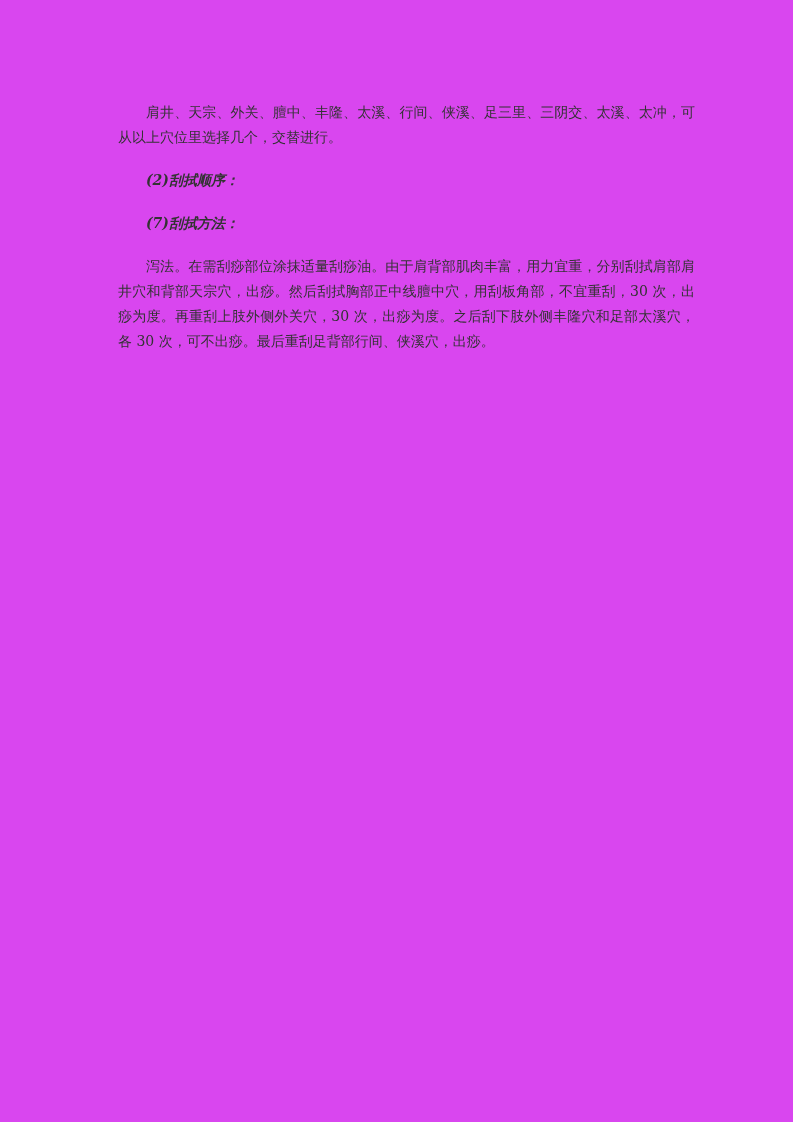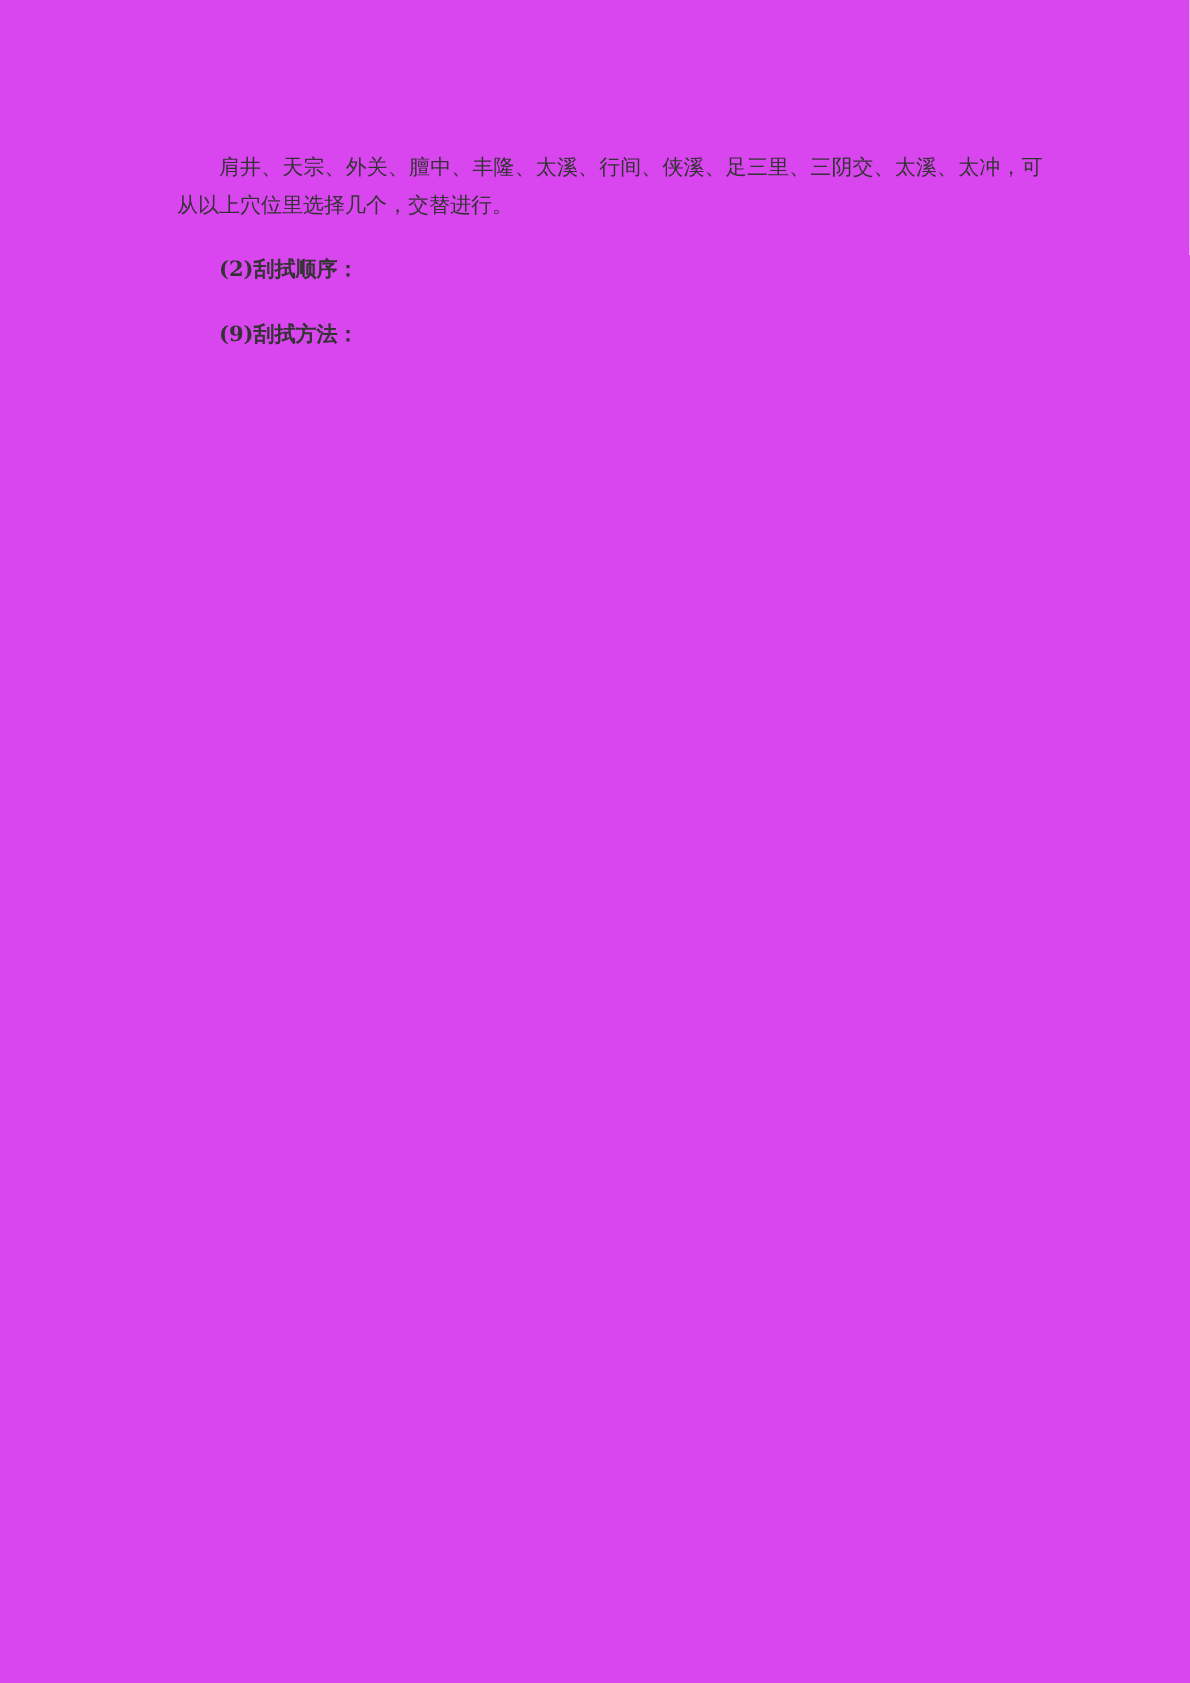--- a/index.html
+++ b/index.html
@@ -30,28 +30,30 @@
     margin: 0 0 18px 0;
     text-indent: 2em;
   }
   .heading {
     margin: 0 0 18px 0;
     text-indent: 2em;
     font-size: 14px;
     font-weight: bold;
     color: #333333;
     text-align: left;
+    font-style: italic;
   }
 </style>
 </head>
 <body>
 
 <div class="page">
   <div class="content">
     <p class="para">肩井、天宗、外关、膻中、丰隆、太溪、行间、侠溪、足三里、三阴交、太溪、太冲，可从以上穴位里选择几个，交替进行。</p>
 
     <p class="heading">(2)刮拭顺序：</p>
 
 
-    <p class="heading">(9)刮拭方法：</p>
+    <p class="heading">(7)刮拭方法：</p>
 
+    <p class="para">泻法。在需刮痧部位涂抹适量刮痧油。由于肩背部肌肉丰富，用力宜重，分别刮拭肩部肩井穴和背部天宗穴，出痧。然后刮拭胸部正中线膻中穴，用刮板角部，不宜重刮，30 次，出痧为度。再重刮上肢外侧外关穴，30 次，出痧为度。之后刮下肢外侧丰隆穴和足部太溪穴，各 30 次，可不出痧。最后重刮足背部行间、侠溪穴，出痧。</p>
   </div>
 </div>
 
 </body></html>

